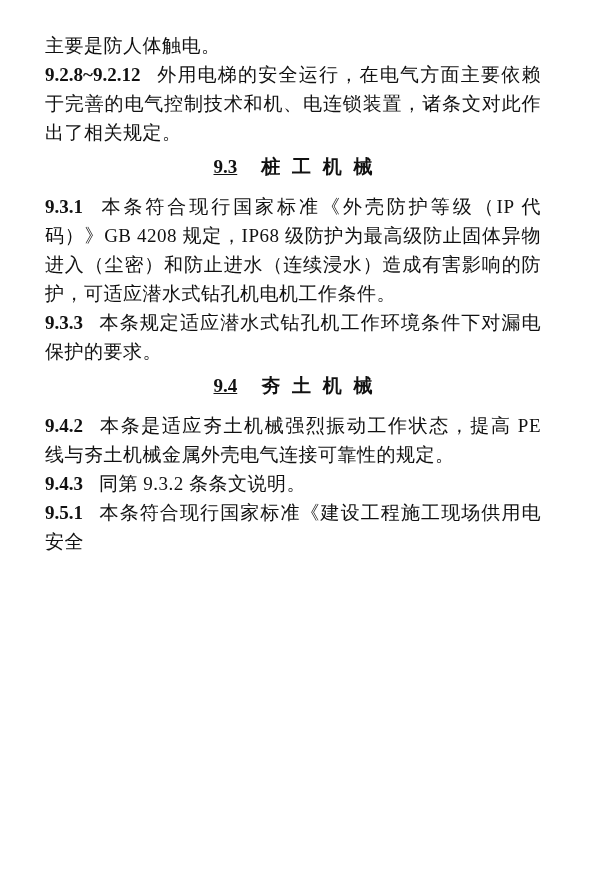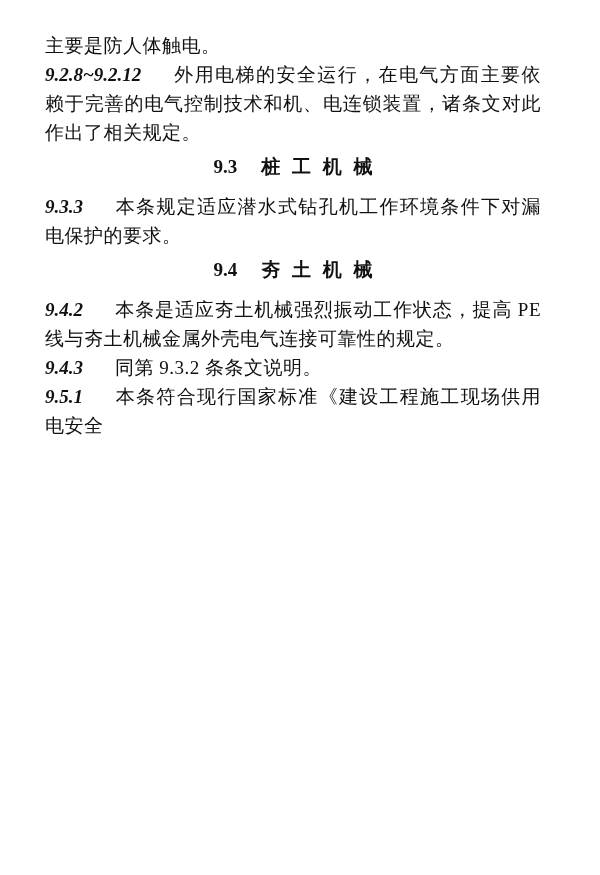--- a/index.html
+++ b/index.html
@@ -24,35 +24,35 @@
   }
   .body-para {
     margin: 0;
     font-size: 19px;
     line-height: 29px;
     text-align: justify;
     letter-spacing: 0.5px;
   }
   .para-label {
     font-weight: bold;
-    margin-right: 32px;
+    margin-right: 16px;
     letter-spacing: 0px;
     white-space: nowrap;
-    font-style: italic;
   }
   .section-heading {
     margin: 5px 0 11px 0;
     font-size: 19px;
     line-height: 29px;
     font-weight: bold;
     text-align: center;
     letter-spacing: 0;
   }
   .heading-num {
     margin-right: 24px;
+    text-decoration: underline;
   }
   .heading-title {
     word-spacing: 7px;
   }
   .page-number {
     position: absolute;
     left: 62px;
     top: 812px;
     font-size: 23px;
     font-style: italic;
@@ -65,20 +65,21 @@
 
 <div class="page">
   <div class="content">
 
     <p class="body-para"><span>主要是防人体触电。</span></p>
 
     <p class="body-para"><span class="para-label">9.2.8~9.2.12</span><span>外用电梯的安全运行，在电气方面主要依赖于完善的电气控制技术和机、电连锁装置，诸条文对此作出了相关规定。</span></p>
 
     <h2 class="section-heading"><span class="heading-num">9.3</span><span class="heading-title">桩 工 机 械</span></h2>
 
+    <p class="body-para"><span class="para-label">9.3.1</span><span>本条符合现行国家标准《外壳防护等级（IP 代码）》GB 4208 规定，IP68 级防护为最高级防止固体异物进入（尘密）和防止进水（连续浸水）造成有害影响的防护，可适应潜水式钻孔机电机工作条件。</span></p>
 
 
     <p class="body-para"><span class="para-label">9.3.3</span><span>本条规定适应潜水式钻孔机工作环境条件下对漏电保护的要求。</span></p>
 
     <h2 class="section-heading"><span class="heading-num">9.4</span><span class="heading-title">夯 土 机 械</span></h2>
 
 
     <p class="body-para"><span class="para-label">9.4.2</span><span>本条是适应夯土机械强烈振动工作状态，提高 PE 线与夯土机械金属外壳电气连接可靠性的规定。</span></p>
 
     <p class="body-para"><span class="para-label">9.4.3</span><span>同第 9.3.2 条条文说明。</span></p>

